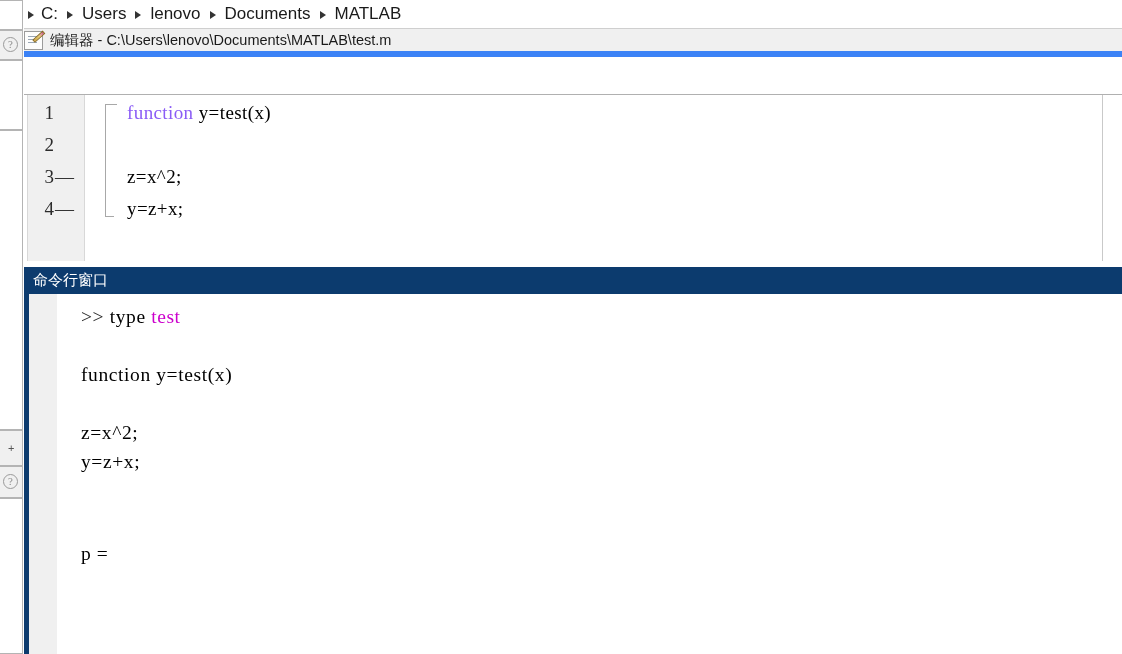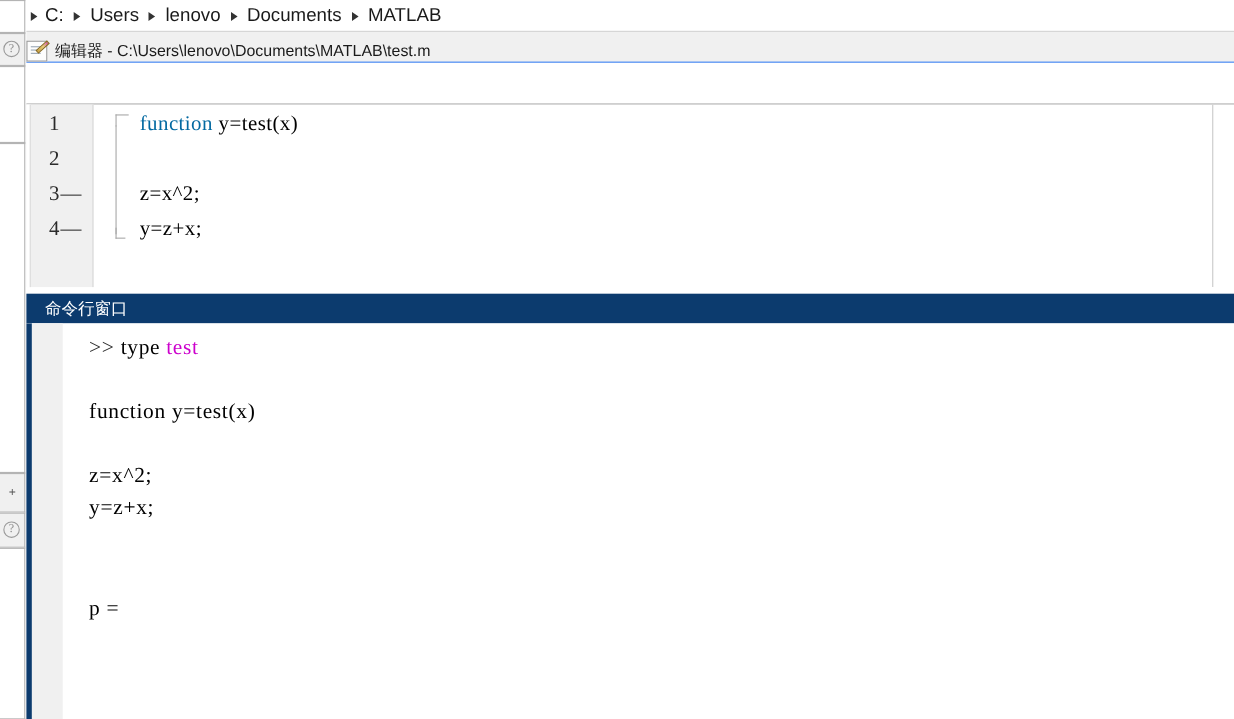--- a/index.html
+++ b/index.html
@@ -95,23 +95,23 @@
     position: relative;
     top: 1px;
   }
 
   
   .editor-titlebar {
     position: absolute;
     left: 24px; top: 29px;
     width: 1098px; height: 28px;
     background: #f0f0f0;
-    border-bottom: 1px solid #3b82f6;
+    border-bottom: 6px solid #3b82f6;
     display: flex;
-    align-items: flex-end;
+    align-items: center;
     box-sizing: border-box;
   }
   .editor-icon {
     position: relative;
     width: 19px; height: 19px;
     background: #fdfdfd;
     border: 1px solid #9b9b9b;
     box-sizing: border-box;
     margin-right: 7px;
     flex: none;
@@ -275,21 +275,21 @@
   }
   .exec-dash {
     position: absolute;
     right: 10px;
     height: 32px;
     line-height: 32px;
     font-family: "Liberation Serif", serif;
     font-size: 19px;
     color: #2b2b2b;
   }
-  .kw { color: #0369a1; }
+  .kw { color: #8b5cf6; }
   
   .fold {
     position: absolute;
     left: 20px;
     width: 12px;
     border: 1.6px solid #a8a8a8;
     box-sizing: border-box;
   }
   .fold-box {
     top: 9px;
@@ -315,21 +315,21 @@
 
   
   .cw-titlebar {
     position: absolute;
     left: 24px; top: 267px;
     width: 1098px; height: 27px;
     background: #0c3b6e;
     display: flex;
     align-items: center;
     box-sizing: border-box;
-    padding-left: 17px;
+    padding-left: 9px;
   }
   .cw-title-text {
     color: #ffffff;
     font-size: 15px;
     font-family: "Liberation Sans", sans-serif;
     white-space: nowrap;
   }
   .cw-body {
     position: absolute;
     left: 24px; top: 294px;

